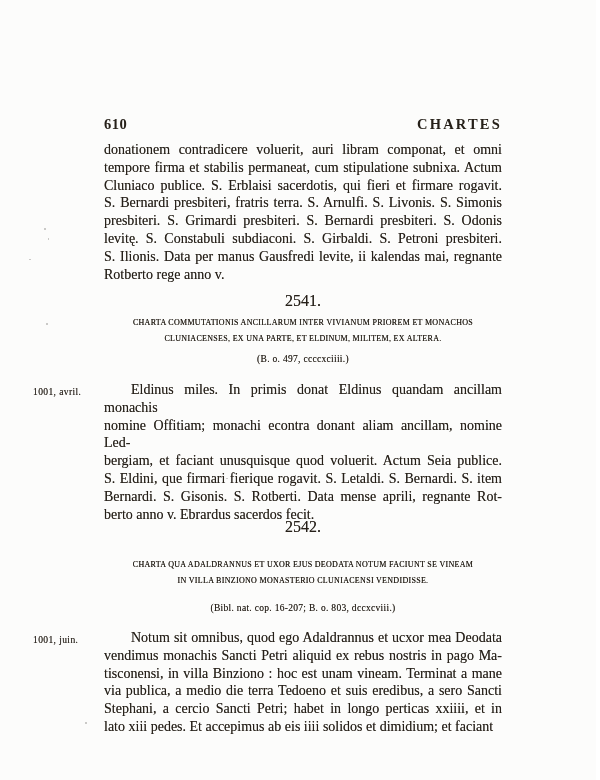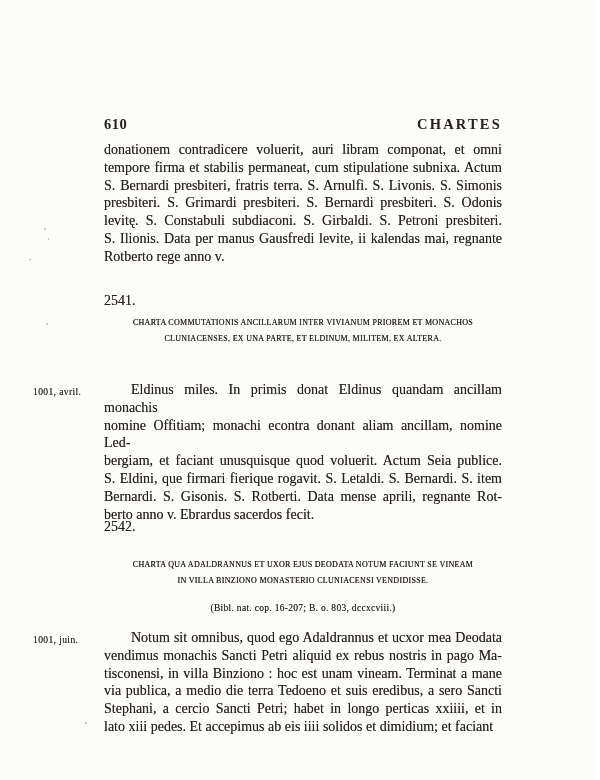--- a/index.html
+++ b/index.html
@@ -23,21 +23,21 @@
   .para { font-size: 14px; line-height: 17.8px; text-shadow: 0 0 0.35px rgba(38,32,25,0.55); }
   .lines > div { text-align: justify; text-align-last: justify; }
   .lines > div:last-child { text-align-last: left; }
   .indent-first > div:first-child { text-indent: 27px; }
 
   .para-continuation { top: 141px; }
   .para-2541 { top: 381px; }
   .para-2542 { top: 629px; }
 
   
-  .charter-number { font-size: 14px; line-height: 14px;
+  .charter-number { text-align: center; font-size: 16px; line-height: 14px;
                     text-shadow: 0 0 0.35px rgba(38,32,25,0.55); }
   .num-2541 { top: 294px; }
   .num-2542 { top: 520px; }
 
   
   .charter-heading { font-size: 8px; line-height: 15.5px; letter-spacing: 0.3px;
                      text-shadow: 0 0 0.4px rgba(38,32,25,0.8); }
   .charter-heading > div { text-align: center; }
   .head-2541 { top: 315px; }
   .head-2542 { top: 557px; }
@@ -70,32 +70,34 @@
 <div class="page">
 
   <div class="column running-head">
     <span class="page-number">610</span>
     <div class="running-title">CHARTES</div>
   </div>
 
   <div class="column para para-continuation lines">
       <div>donationem contradicere voluerit, auri libram componat, et omni</div>
       <div>tempore firma et stabilis permaneat, cum stipulatione subnixa. Actum</div>
+      <div>Cluniaco publice. S. Erblaisi sacerdotis, qui fieri et firmare rogavit.</div>
       <div>S. Bernardi presbiteri, fratris terra. S. Arnulfi. S. Livonis. S. Simonis</div>
       <div>presbiteri. S. Grimardi presbiteri. S. Bernardi presbiteri. S. Odonis</div>
       <div>levitę. S. Constabuli subdiaconi. S. Girbaldi. S. Petroni presbiteri.</div>
       <div>S. Ilionis. Data per manus Gausfredi levite, ii kalendas mai, regnante</div>
       <div>Rotberto rege anno v.</div>
     </div>
 
   <div class="column charter-number num-2541">2541.</div>
   <div class="column charter-heading head-2541">
       <div>CHARTA COMMUTATIONIS ANCILLARUM INTER VIVIANUM PRIOREM ET MONACHOS</div>
       <div>CLUNIACENSES, EX UNA PARTE, ET ELDINUM, MILITEM, EX ALTERA.</div>
     </div>
+  <div class="column reference ref-2541">(B. o. 497, ccccxciiii.)</div>
   <div class="margin-note margin-avril">1001, avril.</div>
   <div class="column para para-2541 lines indent-first">
       <div>Eldinus miles. In primis donat Eldinus quandam ancillam monachis</div>
       <div>nomine Offitiam; monachi econtra donant aliam ancillam, nomine Led-</div>
       <div>bergiam, et faciant unusquisque quod voluerit. Actum Seia publice.</div>
       <div>S. Eldini, que firmari fierique rogavit. S. Letaldi. S. Bernardi. S. item</div>
       <div>Bernardi. S. Gisonis. S. Rotberti. Data mense aprili, regnante Rot-</div>
       <div>berto anno v. Ebrardus sacerdos fecit.</div>
     </div>
 

